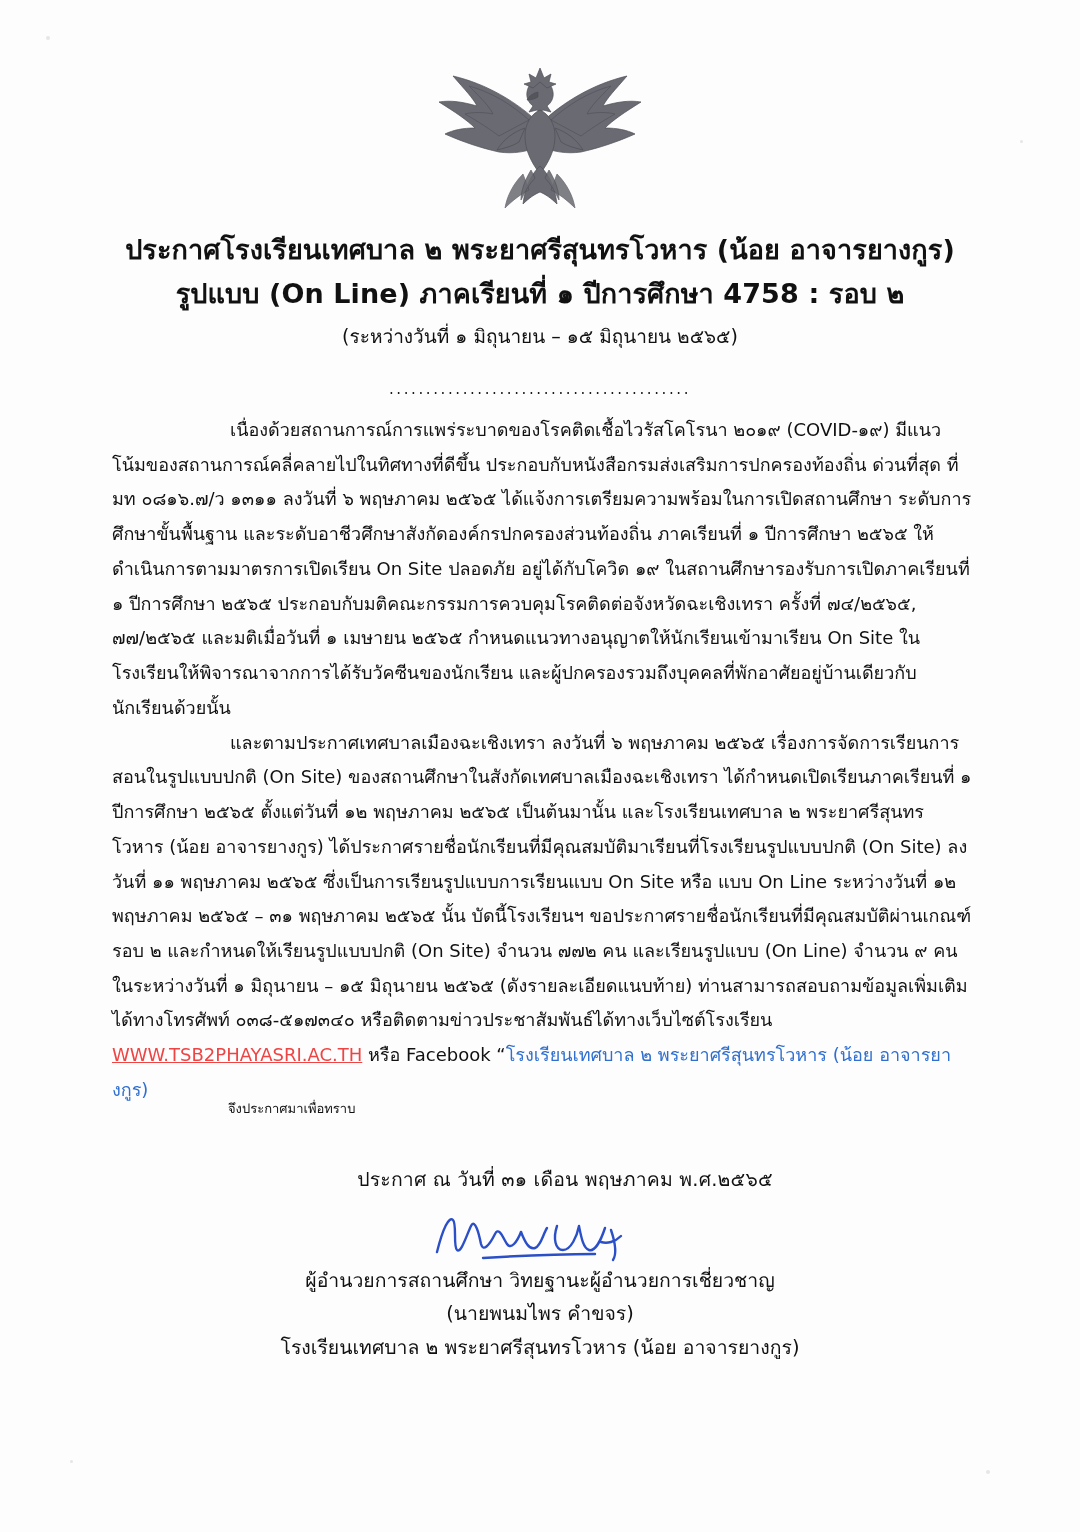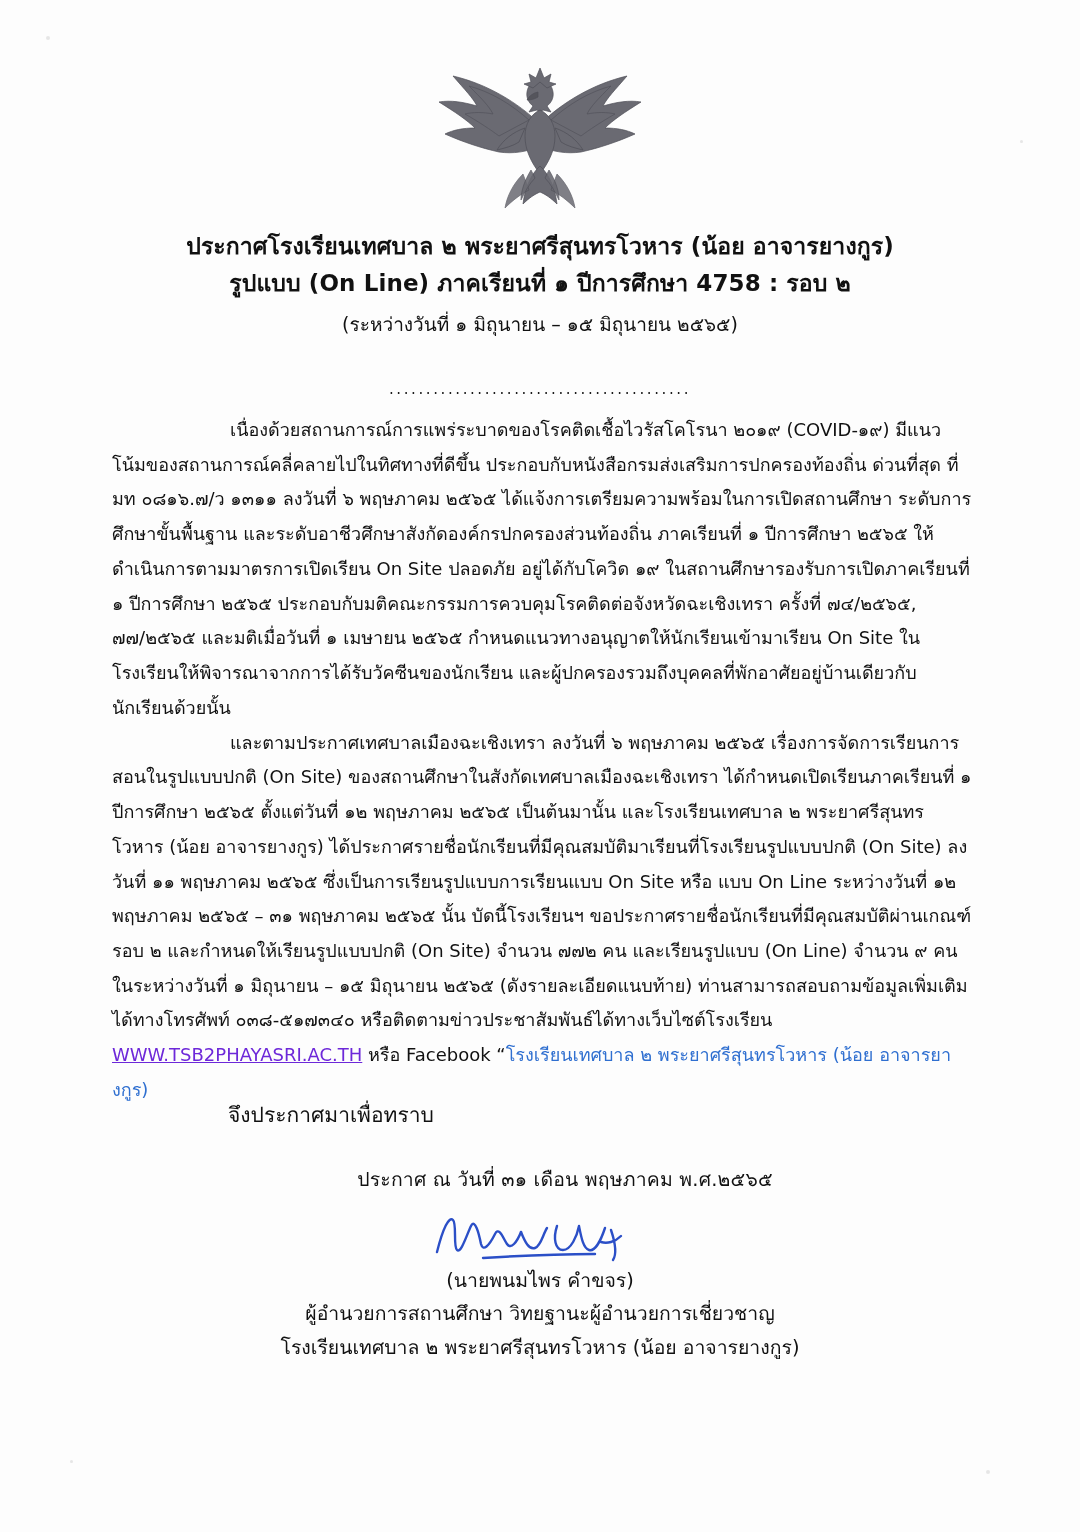--- a/index.html
+++ b/index.html
@@ -39,21 +39,21 @@
 
   .heading {
     position: absolute;
     top: 228px;
     left: 0;
     width: 100%;
     text-align: center;
     color: #111;
   }
   .heading .h-line {
-    font-size: 23px;
+    font-size: 27px;
     font-weight: bold;
     line-height: 1.62;
     letter-spacing: .1px;
   }
   .heading .h-sub {
     font-size: 19px;
     font-weight: normal;
     line-height: 1.8;
     padding-top: 4px;
   }
@@ -77,32 +77,32 @@
     font-size: 18px;
     line-height: 1.93;
     color: #111;
     text-align: left;
   }
   .body-text p {
     margin: 0;
     text-indent: 118px;
   }
   .link {
-    color: #6d28d9;
+    color: #ef4444;
     text-decoration: underline;
   }
   .fb-name {
     color: #2f6fd0;
   }
 
   .notice {
     position: absolute;
     top: 1098px;
     left: 228px;
-    font-size: 21px;
+    font-size: 13px;
     color: #111;
   }
 
   .dateline {
     position: absolute;
     top: 1164px;
     left: 0;
     width: 100%;
     text-align: center;
     font-size: 19.4px;
@@ -202,18 +202,18 @@
         <path d="M96 24 C100 34 104 42 110 40 C116 38 118 26 122 20"></path>
         <path d="M132 18 C128 30 130 42 138 42 C146 42 152 28 154 18 C156 28 158 40 164 42 C170 44 176 32 180 20"></path>
         <path d="M176 34 C182 36 190 34 196 28"></path>
         <path d="M186 22 C190 34 192 46 188 52"></path>
         <path d="M58 50 C90 48 130 46 170 46"></path>
       </g>
     </svg>
   </div>
 
   <div class="signer">
+    <div class="ln">ผู้อำนวยการสถานศึกษา  วิทยฐานะผู้อำนวยการเชี่ยวชาญ</div>
     <div class="ln">(นายพนมไพร  คำขจร)</div>
-    <div class="ln">ผู้อำนวยการสถานศึกษา  วิทยฐานะผู้อำนวยการเชี่ยวชาญ</div>
     <div class="ln">โรงเรียนเทศบาล ๒ พระยาศรีสุนทรโวหาร (น้อย อาจารยางกูร)</div>
   </div>
 
 </div>
 
 </body></html>

